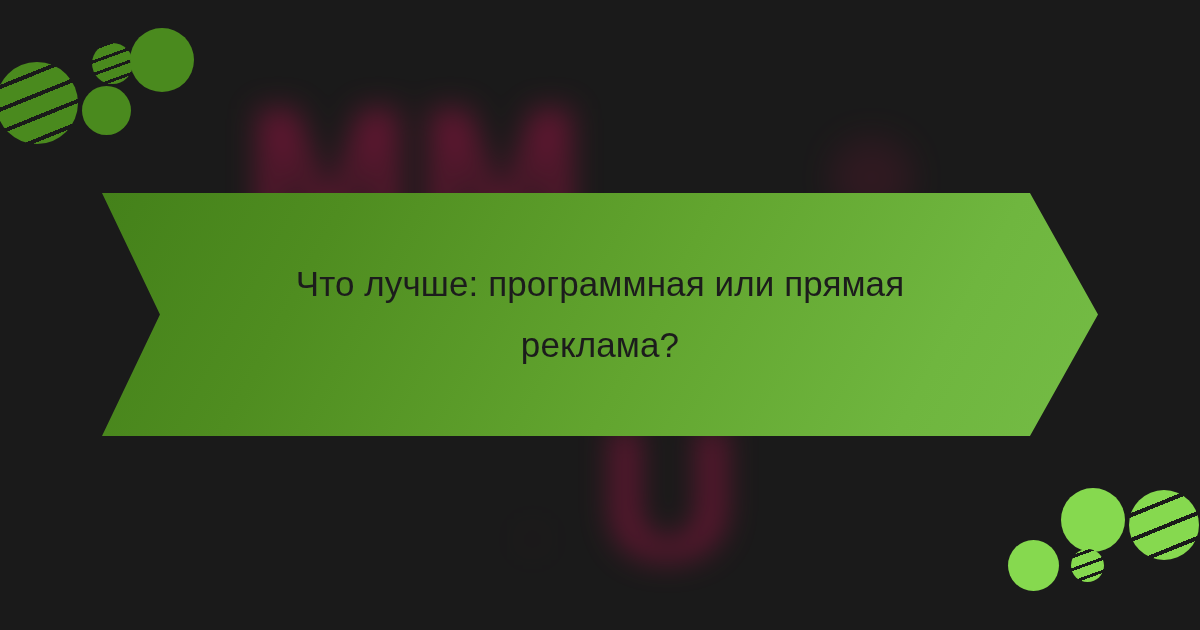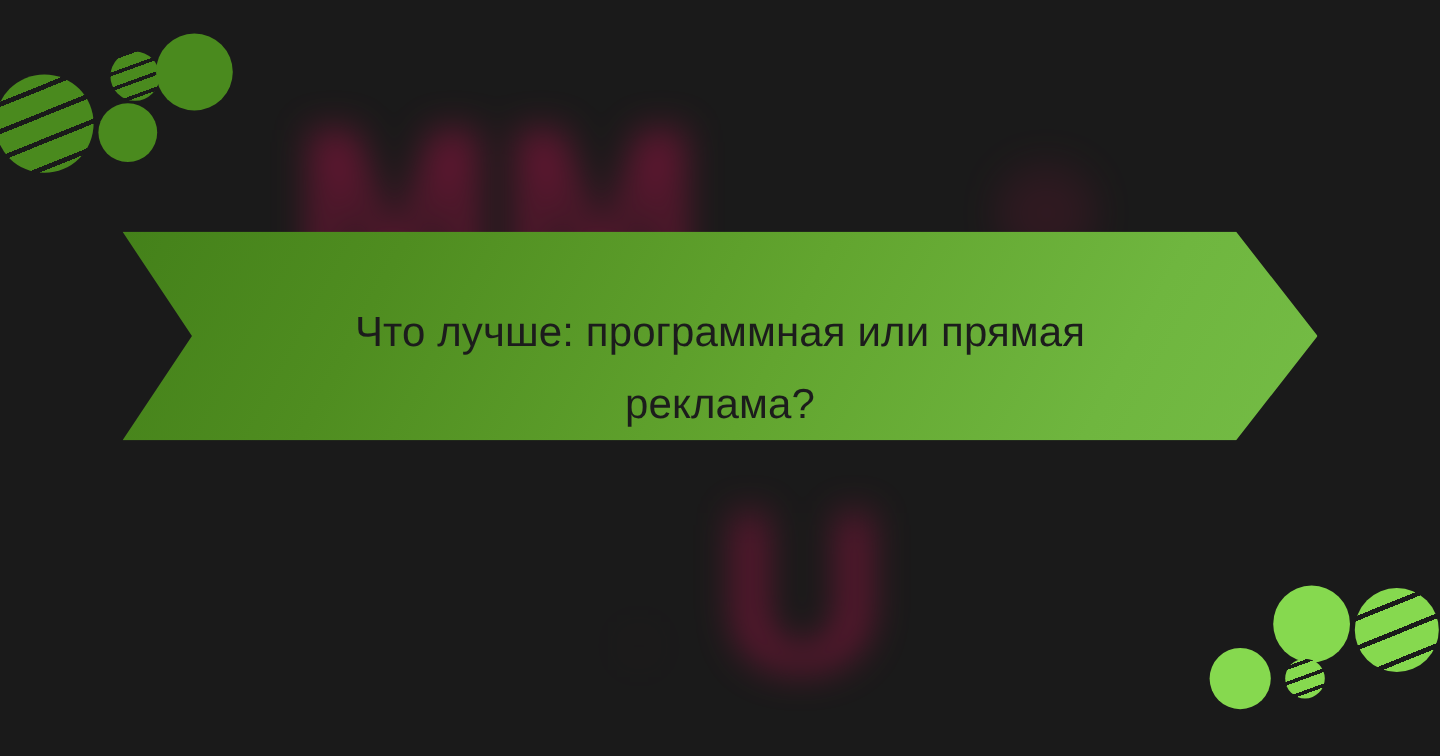--- a/index.html
+++ b/index.html
@@ -84,26 +84,26 @@
         #1a1a1a 9px, #1a1a1a 12px
       );
   }
 
   
   .banner {
     position: absolute;
     left: 102px;
     top: 193px;
     width: 996px;
-    height: 174px;
+    height: 243px;
     background: linear-gradient(118deg, #44811a 0%, #4f8d20 22%, #62a52f 55%, #6fb63f 82%, #74bc45 100%);
     -webkit-clip-path: polygon(0% 0%, 93.17% 0%, 100% 50%, 93.17% 100%, 0% 100%, 5.82% 50%);
     clip-path: polygon(0% 0%, 93.17% 0%, 100% 50%, 93.17% 100%, 0% 100%, 5.82% 50%);
     display: flex;
-    align-items: flex-end;
+    align-items: center;
     justify-content: center;
   }
 
   .banner-title {
     margin: 0;
     padding: 0 150px;
     text-align: center;
     color: #1c1c1c;
     font-family: "Liberation Sans", sans-serif;
     font-weight: 400;

